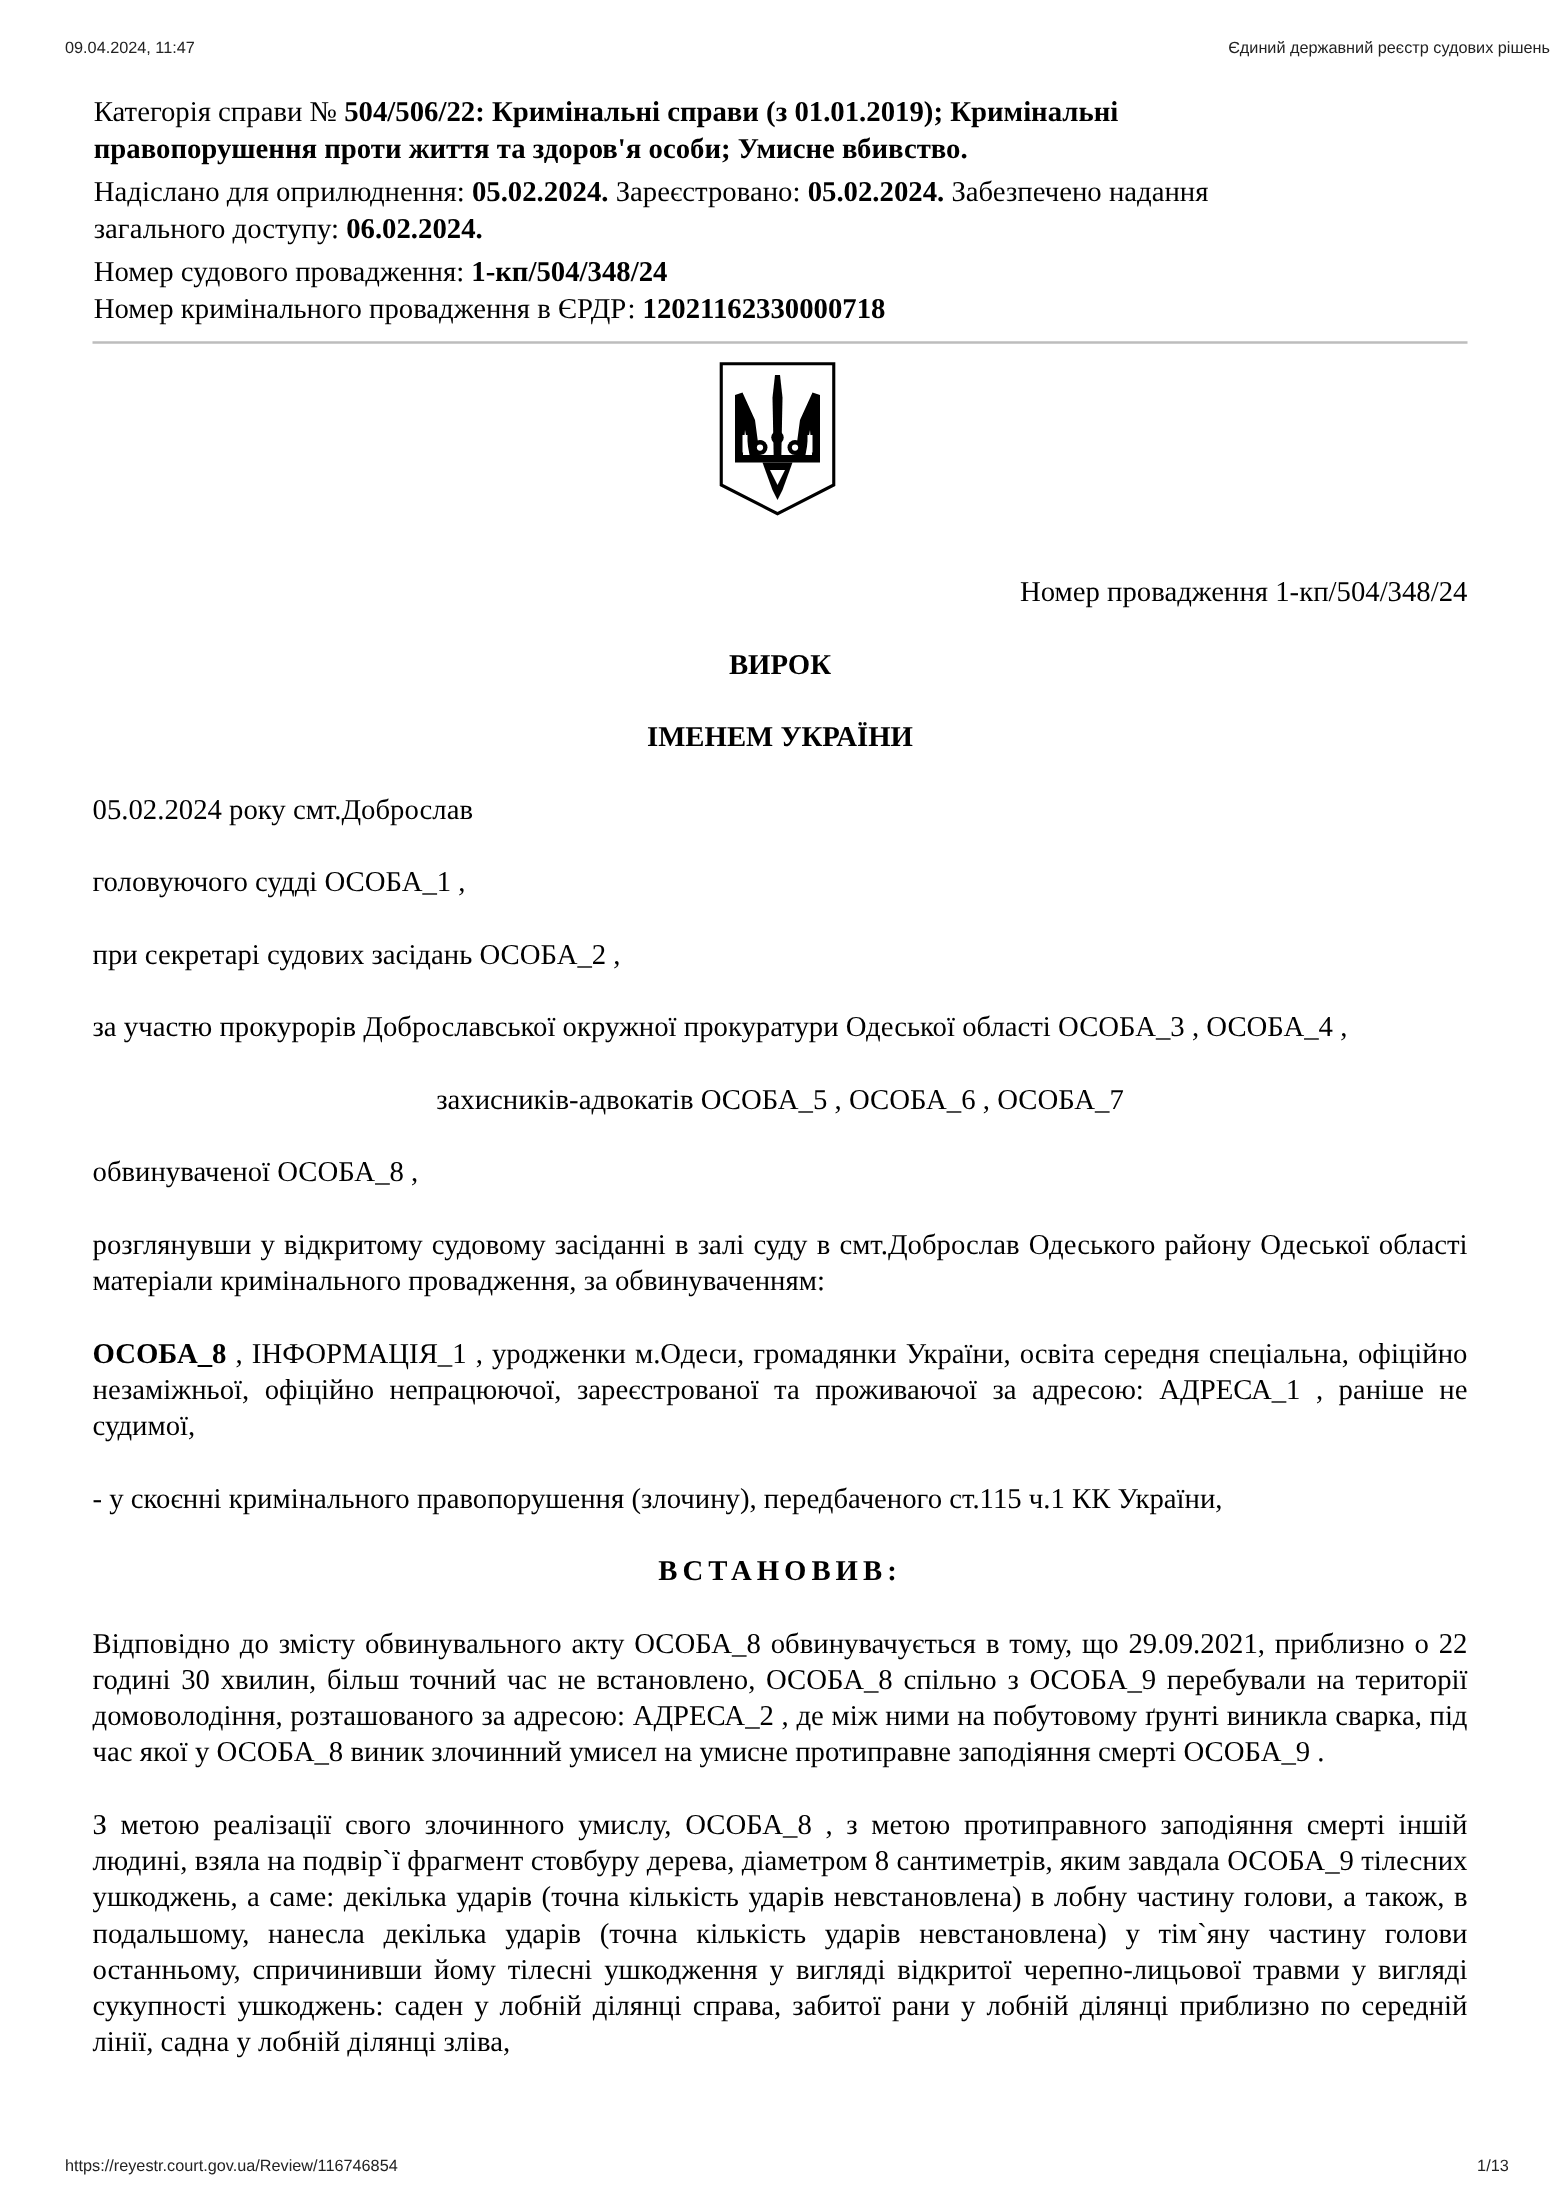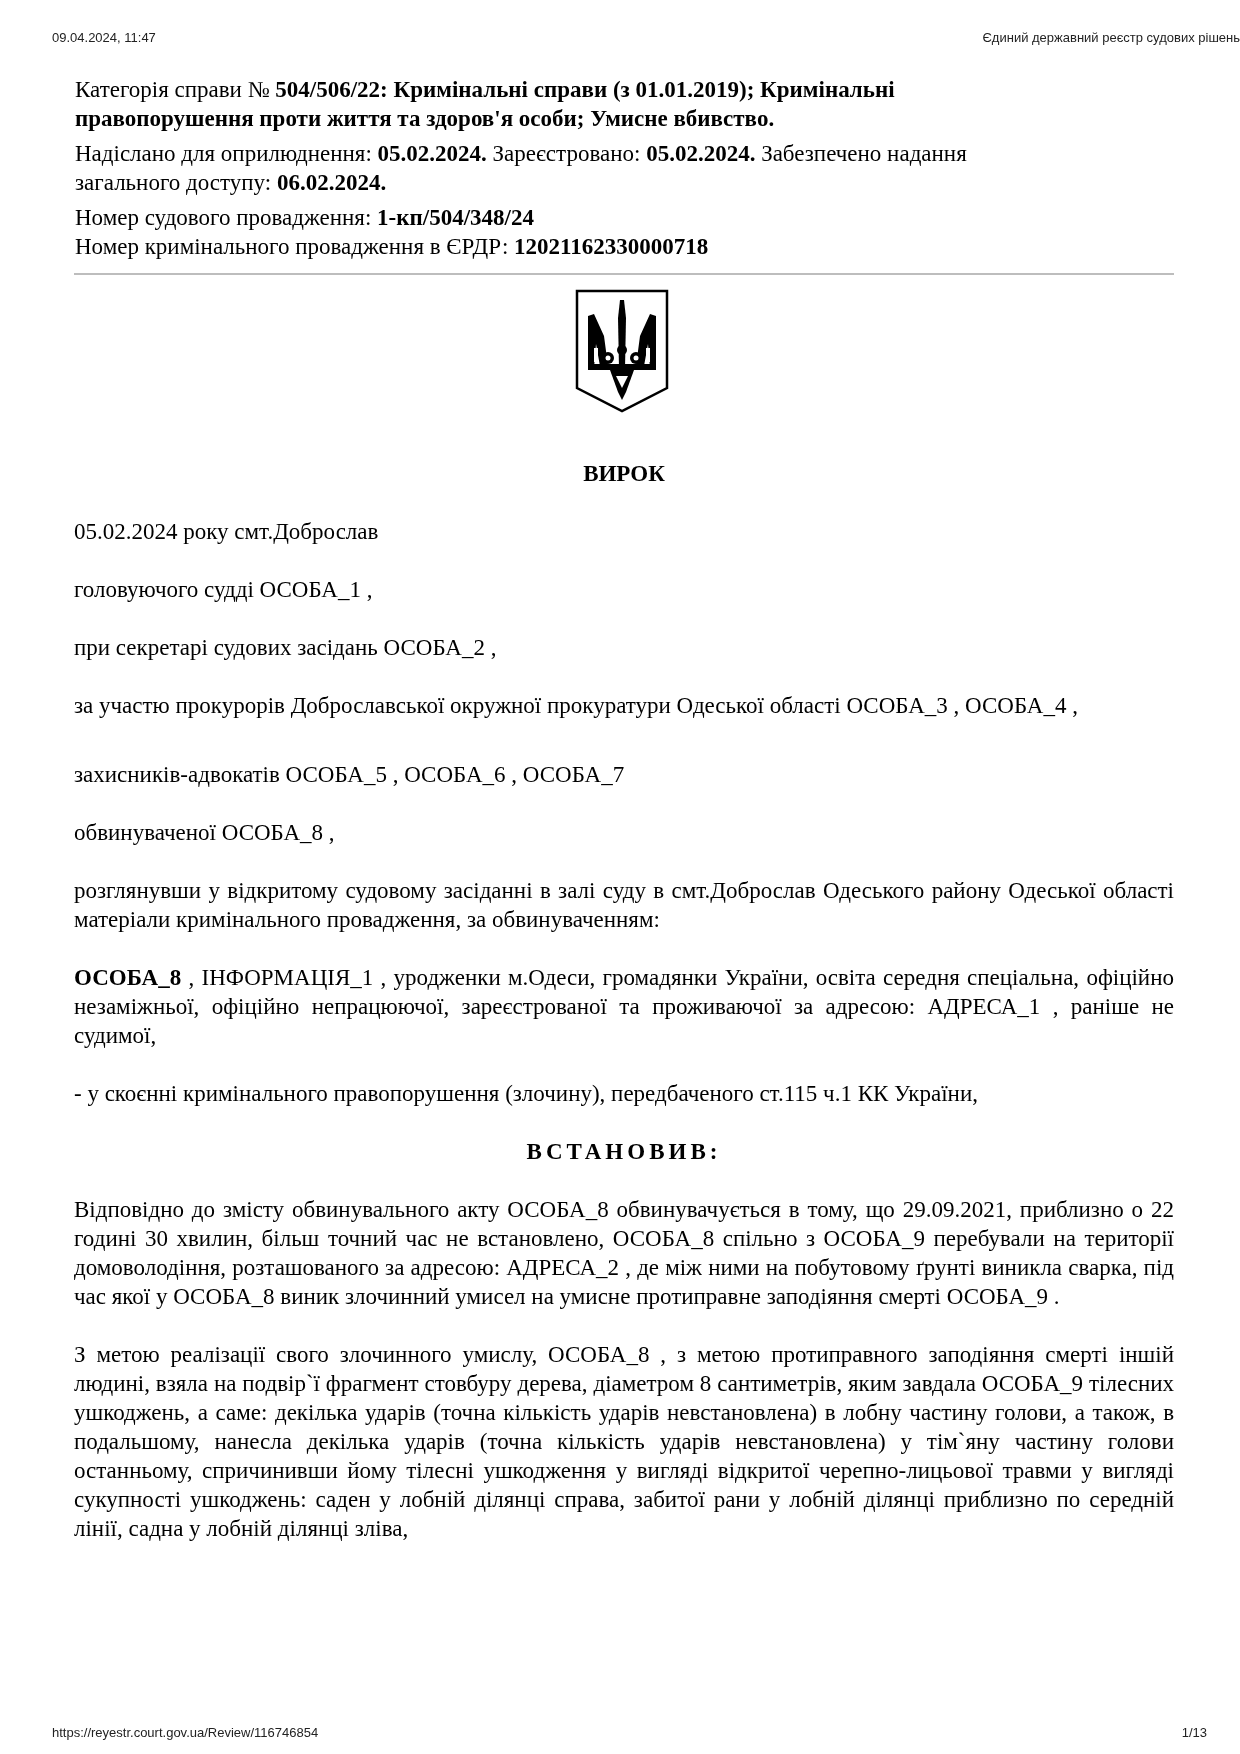--- a/index.html
+++ b/index.html
@@ -76,26 +76,28 @@
       <circle cx="34" cy="70" r="2.5"></circle>
       <circle cx="62" cy="70" r="2.5"></circle>
       <rect x="20" y="60" width="4" height="14"></rect>
       <rect x="72" y="60" width="4" height="14"></rect>
       <path d="M42 88 L54 88 L48 100 Z"></path>
     </g>
   </svg>
 </div>
 
 <div class="doc" style="top:430px;">
+  <p class="right" style="margin-top:29px;">Номер провадження 1-кп/504/348/24</p>
   <p class="center title" style="margin-top:29px;">ВИРОК</p>
+  <p class="center title" style="margin-top:29px;">ІМЕНЕМ УКРАЇНИ</p>
   <p style="margin-top:29px;">05.02.2024 року смт.Доброслав</p>
   <p style="margin-top:29px;">головуючого судді ОСОБА_1 ,</p>
   <p style="margin-top:29px;">при секретарі судових засідань ОСОБА_2 ,</p>
   <p style="margin-top:29px;">за участю прокурорів Доброславської окружної прокуратури Одеської області ОСОБА_3 , ОСОБА_4 ,</p>
-  <p style="margin-top:40px;">захисників-адвокатів ОСОБА_5 , ОСОБА_6 , ОСОБА_7</p>
+  <p style="margin-top:29px;text-align:center;">захисників-адвокатів ОСОБА_5 , ОСОБА_6 , ОСОБА_7</p>
   <p style="margin-top:29px;">обвинуваченої ОСОБА_8 ,</p>
   <p class="justify" style="margin-top:29px;">розглянувши у відкритому судовому засіданні в залі суду в смт.Доброслав Одеського району Одеської області матеріали кримінального провадження, за обвинуваченням:</p>
   <p class="justify" style="margin-top:29px;"><b>ОСОБА_8</b><span> , ІНФОРМАЦІЯ_1 , уродженки м.Одеси, громадянки України, освіта середня спеціальна, офіційно незаміжньої, офіційно непрацюючої, зареєстрованої та проживаючої за адресою: АДРЕСА_1 , раніше не судимої,</span></p>
   <p style="margin-top:29px;">- у скоєнні кримінального правопорушення (злочину), передбаченого ст.115 ч.1 КК України,</p>
   <p class="center spaced" style="margin-top:29px;">ВСТАНОВИВ:</p>
   <p class="justify" style="margin-top:29px;">Відповідно до змісту обвинувального акту ОСОБА_8 обвинувачується в тому, що 29.09.2021, приблизно о 22 годині 30 хвилин, більш точний час не встановлено, ОСОБА_8 спільно з ОСОБА_9 перебували на території домоволодіння, розташованого за адресою: АДРЕСА_2 , де між ними на побутовому ґрунті виникла сварка, під час якої у ОСОБА_8 виник злочинний умисел на умисне протиправне заподіяння смерті ОСОБА_9 .</p>
   <p class="justify" style="margin-top:29px;">З метою реалізації свого злочинного умислу, ОСОБА_8 , з метою протиправного заподіяння смерті іншій людині, взяла на подвір`ї фрагмент стовбуру дерева, діаметром 8 сантиметрів, яким завдала ОСОБА_9 тілесних ушкоджень, а саме: декілька ударів (точна кількість ударів невстановлена) в лобну частину голови, а також, в подальшому, нанесла декілька ударів (точна кількість ударів невстановлена) у тім`яну частину голови останньому, спричинивши йому тілесні ушкодження у вигляді відкритої черепно-лицьової травми у вигляді сукупності ушкоджень: саден у лобній ділянці справа, забитої рани у лобній ділянці приблизно по середній лінії, садна у лобній ділянці зліва,</p>
 </div>
 
 <div class="pg-footer">

